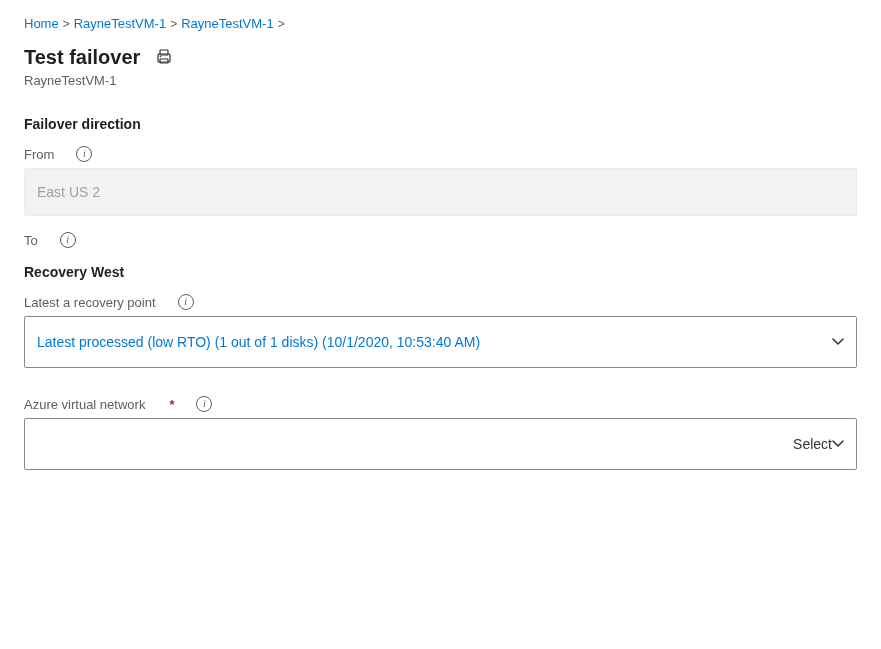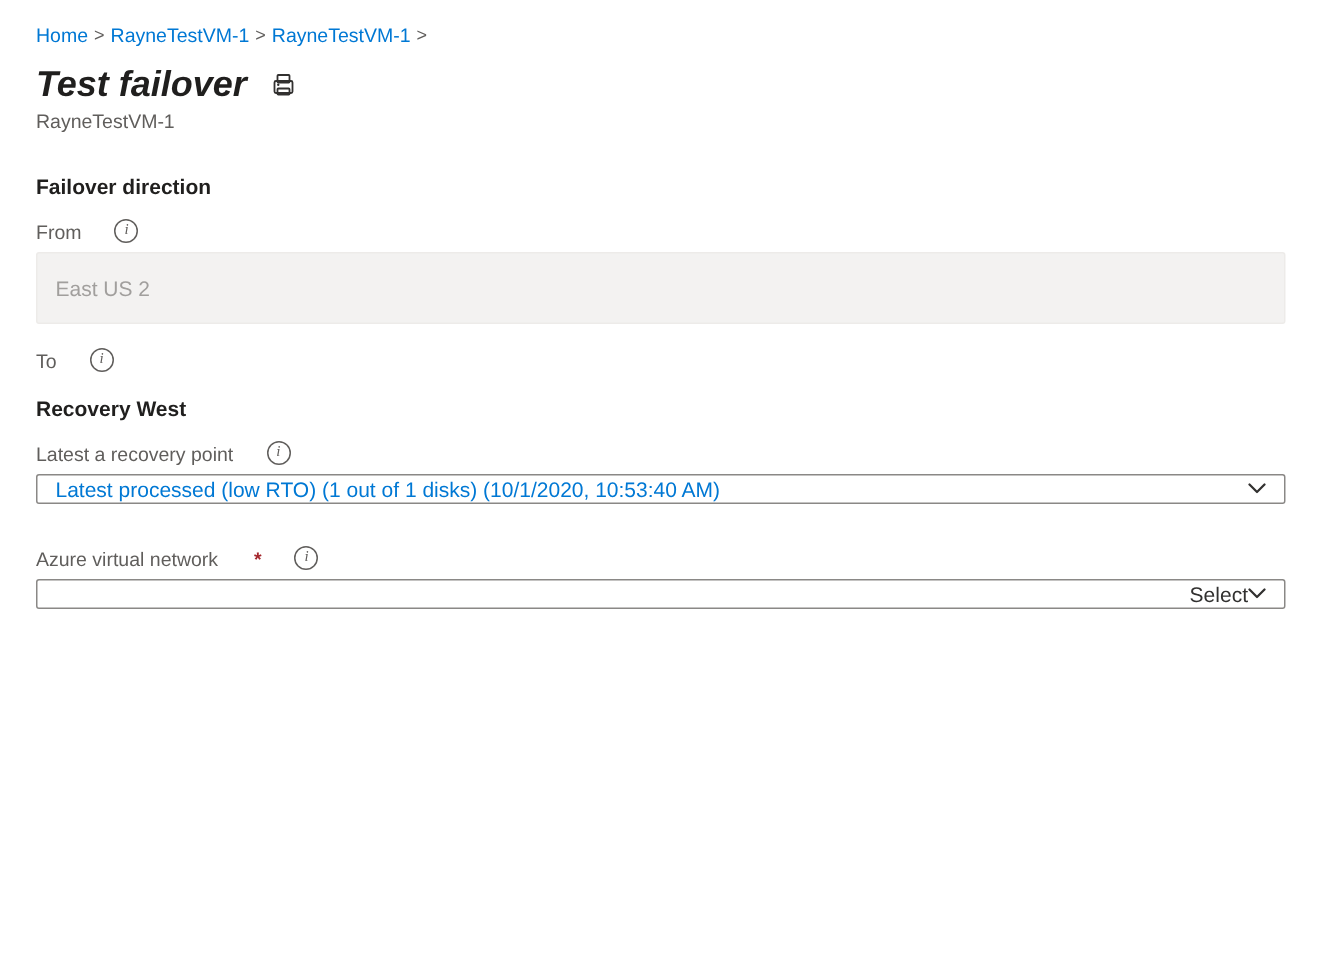--- a/index.html
+++ b/index.html
@@ -13,20 +13,21 @@
       background: #ffffff;
       color: #323130;
       font-size: 14px;
       width: 881px;
       min-height: 649px;
       padding: 16px 24px 24px 24px;
     }
 
     .breadcrumb {
       display: flex;
+      align-items: center;
       gap: 4px;
       font-size: 13px;
       margin-bottom: 12px;
       flex-wrap: wrap;
     }
 
     .breadcrumb-link {
       color: #0078d4;
       text-decoration: none;
       cursor: pointer;
@@ -39,24 +40,23 @@
     }
 
     .page-header {
       display: flex;
       align-items: center;
       gap: 10px;
       margin-bottom: 2px;
     }
 
     .page-title {
-      font-size: 24px;
+      font-size: 20px;
       font-weight: 600;
       color: #201f1e;
-      font-style: italic;
     }
 
     .print-icon-btn {
       width: 28px;
       height: 28px;
       display: flex;
       align-items: center;
       justify-content: center;
       cursor: pointer;
       border: none;
@@ -127,21 +127,21 @@
     }
 
     .dropdown-field {
       width: 100%;
       background: #ffffff;
       border: 1px solid #8a8886;
       padding: 8px 12px;
       font-size: 14px;
       color: #0078d4;
       border-radius: 2px;
-      height: 20px;
+      height: 52px;
       display: flex;
       align-items: center;
       justify-content: space-between;
       cursor: pointer;
       position: relative;
     }
 
     .dropdown-field.select-placeholder {
       color: #323130;
       justify-content: flex-end;

